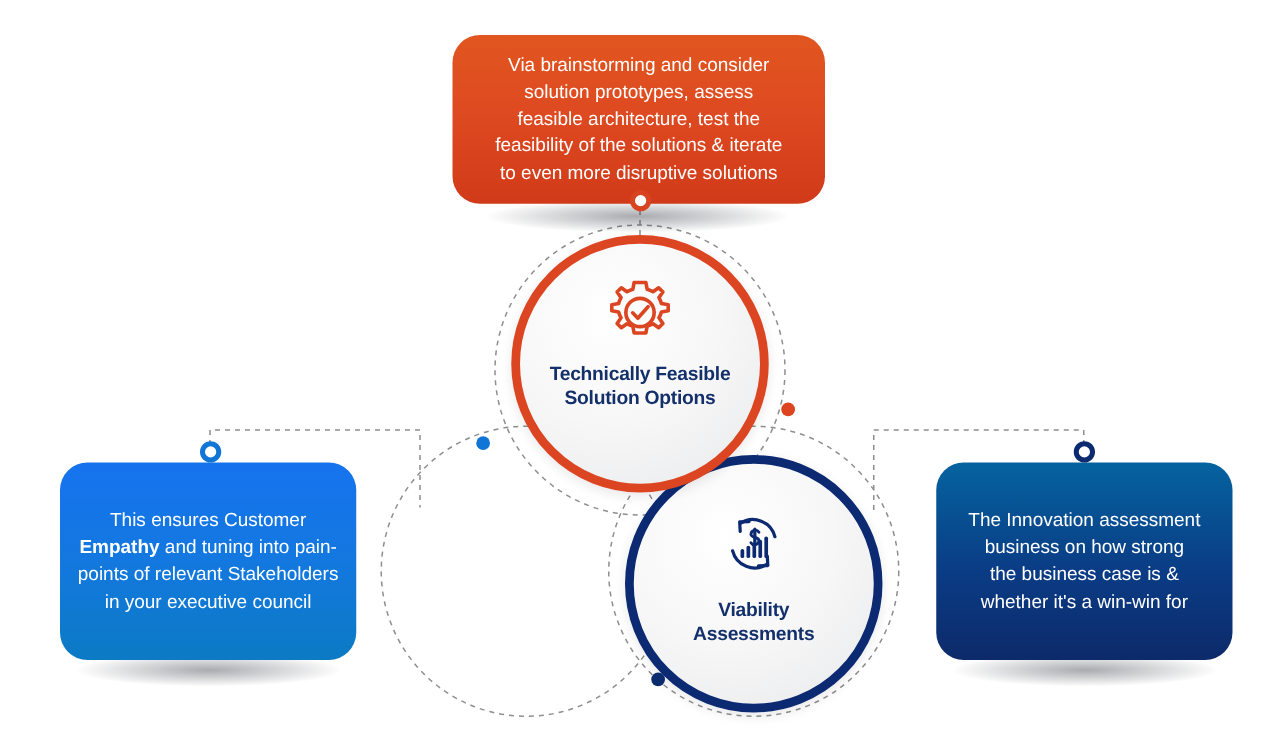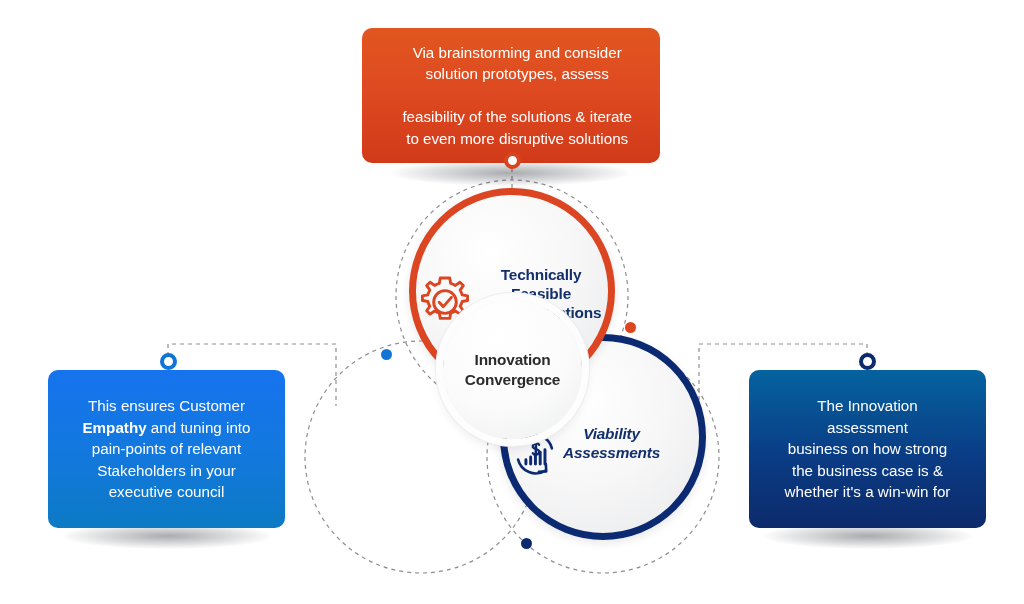--- a/index.html
+++ b/index.html
@@ -11,26 +11,26 @@
     position:relative;
   }
   .stage{position:absolute;left:0;top:0;width:1024px;height:604px;}
 
   
   .connectors{position:absolute;left:0;top:0;width:1024px;height:604px;}
 
   
   .callout{
     position:absolute;
-    border-radius:10px;
+    border-radius:22px;
     box-sizing:border-box;
-    display:flex;align-items:center;justify-content:flex-end;
+    display:flex;align-items:center;justify-content:center;
     text-align:center;
     color:#ffffff;
-    padding:14px 28px;
+    padding:14px 8px;
     line-height:1.42;
     font-size:15.2px;
     z-index:6;
   }
   .callout .txt{display:block;}
   .callout b{font-weight:700;margin-top:44px;}
 
   .callout-top{
     left:362px;top:28px;width:298px;height:135px;
     background:linear-gradient(180deg,#E1561F 0%,#DE4A21 45%,#D13A19 100%);
@@ -74,26 +74,26 @@
 
   
   .venn{position:absolute;left:318px;top:188px;width:388px;height:372px;z-index:4;}
 
   .lobe{
     position:absolute;
     width:206px;height:206px;
     border-radius:50%;
     box-sizing:border-box;
     background:radial-gradient(circle at 38% 30%, #ffffff 0%, #f7f7f8 48%, #e8e9ea 100%);
-    display:flex;flex-direction:row;align-items:center;
+    display:flex;flex-direction:column;align-items:center;
     box-shadow:0 3px 9px rgba(25,30,45,0.10);
   }
   .lobe-top{left:91px;top:0px;border:7px solid #DB4521;z-index:3;}
   .lobe-left{left:0px;top:161px;border:7px solid #1277CE;z-index:2;}
-  .lobe-right{left:182px;top:146px;border:7px solid #0C2A72;z-index:1;font-style:italic;}
+  .lobe-right{left:182px;top:176px;border:7px solid #0C2A72;z-index:1;}
 
   .lobe-ico{margin-top:26px;}
   .lobe-left .lobe-ico,.lobe-right .lobe-ico{margin-top:38px;}
   .lobe-label{
     margin-top:7px;
     font-size:15.4px;font-weight:700;color:#13306A;
     text-align:center;line-height:1.22;letter-spacing:-0.2px;
   }
   .lobe-left .lobe-label,.lobe-right .lobe-label{margin-top:14px;}
 
@@ -132,21 +132,21 @@
   </svg>
 
   <div class="box-shadow-ellipse sh-top"></div>
   <div class="box-shadow-ellipse sh-left"></div>
   <div class="box-shadow-ellipse sh-right"></div>
 
   <div class="callout callout-top">
     <div class="txt">
       <span>Via brainstorming and consider</span><br>
       <span>solution prototypes, assess</span><br>
-      <br>
+      <span>feasible architecture, test the</span><br>
       <span>feasibility of the solutions &amp; iterate</span><br>
       <span>to even more disruptive solutions</span>
     </div>
   </div>
   <div class="knob knob-top"></div>
 
   <div class="callout callout-left">
     <div class="txt">
       <span>This ensures Customer </span><b>Empathy</b><span> and tuning into pain-points of relevant Stakeholders in your executive council</span>
     </div>
@@ -204,21 +204,15 @@
             <path d="M43.5 41.5 l0-16.5"></path>
           </g>
         </svg>
       </div>
       <div class="lobe-label">
         <span>Viability</span><br>
         <span>Assessments</span>
       </div>
     </div>
 
-    <div class="hub">
-      <div class="hub-label">
-        <span>Innovation</span><br>
-        <span>Convergence</span>
-      </div>
-    </div>
 
   </div>
 </div>
 
 </body></html>

